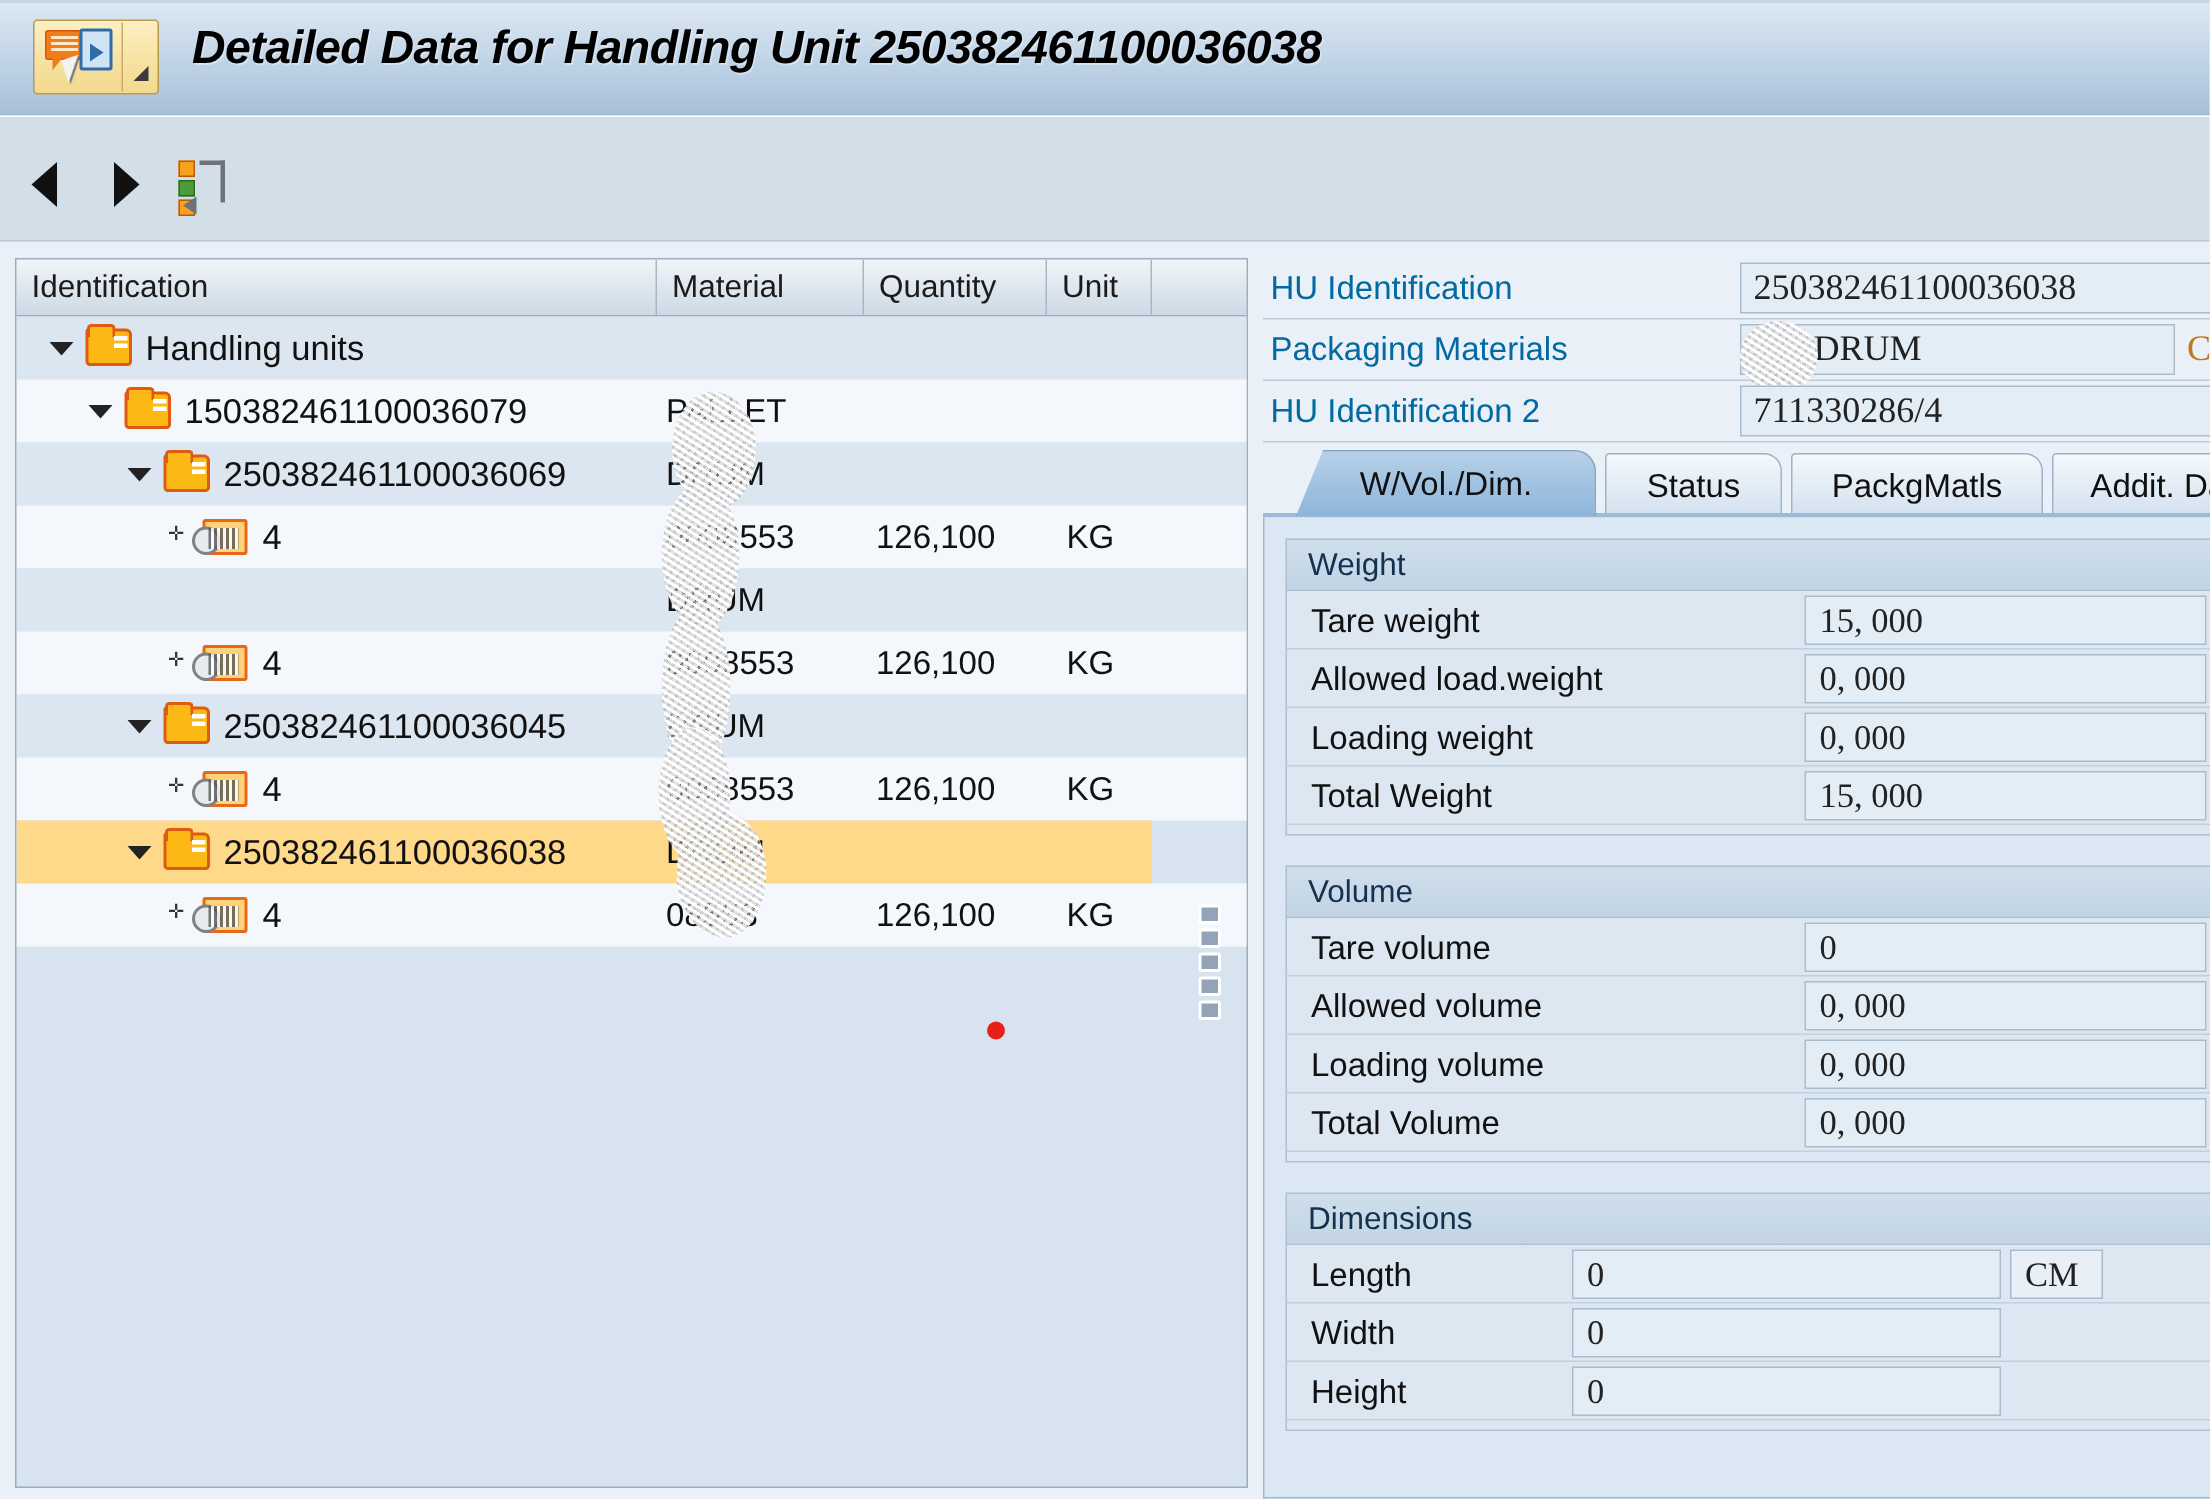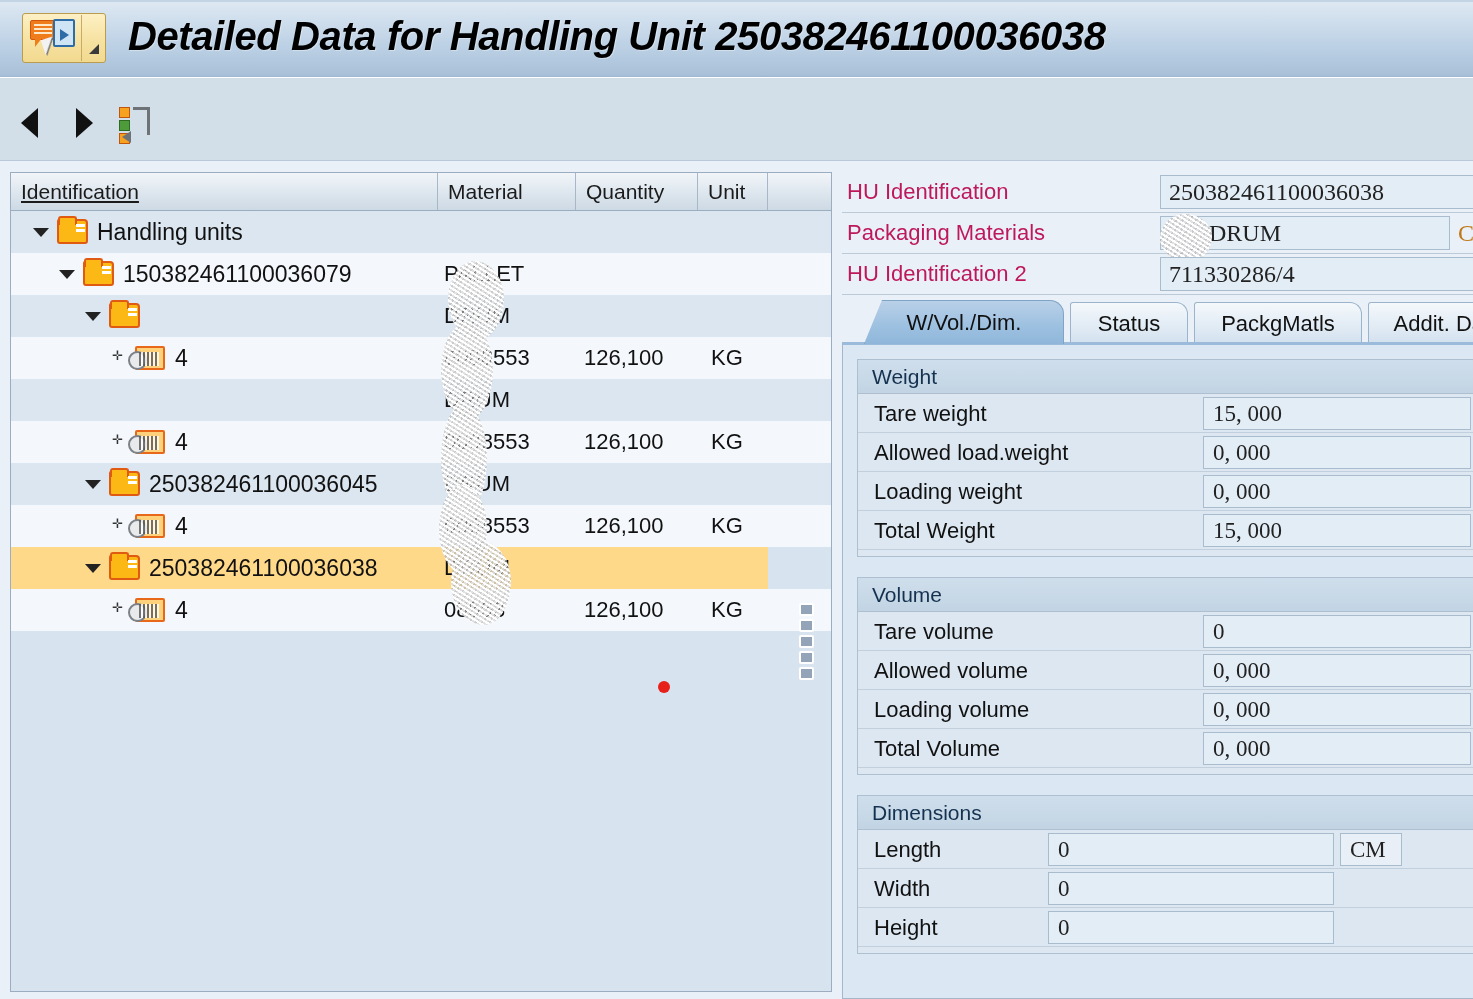--- a/index.html
+++ b/index.html
@@ -56,21 +56,21 @@
     border-left:12px solid #f2f2f2; border-bottom:16px solid transparent;
     transform: rotate(-18deg);
     filter: drop-shadow(1px 1px 0 #6b6b6b);
   }
   #app-icon .dropdown-mark{
     position:absolute; right:6px; bottom:8px; width:0; height:0;
     border-left:10px solid transparent; border-bottom:10px solid #3a3a3a;
   }
   #page-title {
     position: absolute; left: 128px; top: 14px;
-    font-size: 40px; font-weight: bold; font-style: italic;
+    font-size: 31px; font-weight: bold; font-style: italic;
     color: #000; letter-spacing: -0.4px;
     font-family: "Liberation Sans", sans-serif;
     white-space: nowrap;
     text-shadow: 1px 1px 0 rgba(255,255,255,0.35);
   }
 
   
   #toolbar {
     position: absolute; left: 0; top: 78px; width: 1473px; height: 83px;
     background: #d2dee8;
@@ -112,21 +112,21 @@
     position:absolute; left:0; top:0; width:100%; height:38px;
     background: linear-gradient(to bottom, #f1f5f9 0%, #dde6ee 55%, #cdd9e4 100%);
     border-bottom: 1px solid #9badbe;
   }
   .th {
     position:absolute; top:0; height:37px; line-height:37px;
     font-size:21px; color:#1b1b1b; padding-left:10px;
     border-right:1px solid #a7b7c7;
     white-space:nowrap; overflow:hidden;
   }
-  #th-ident { left:0;   width:427px;text-decoration:underline; }
+  #th-ident { left:0;   width:427px; }
   #th-mat   { left:427px; width:138px; }
   #th-qty   { left:565px; width:122px; }
   #th-unit  { left:687px; width:70px; }
   #th-blank { left:757px; width:65px; border-right:none; }
 
   #tree-body { position:absolute; left:0; top:38px; width:822px; bottom:0; }
   .trow {
     position:absolute; left:0; width:822px; height:42px;
   }
   .trow.odd  { background:#dbe6f0; }
@@ -206,21 +206,21 @@
     filter: blur(.2px);
   }
 
   
   #detail {
     position:absolute; left:842px; top:172px; width:640px; height:827px;
   }
   .hrow { position:absolute; left:0; width:640px; height:40px; }
   .hlab {
     position:absolute; left:5px; top:0; height:40px; line-height:40px;
-    font-size:22px; color:#be185d; white-space:nowrap;
+    font-size:22px; color:#0369a1; white-space:nowrap;
   }
   .hfield {
     position:absolute; left:318px; top:3px; height:34px;
     background:#e3edf6; border:1px solid #a9bccd;
     font-size:24px; line-height:32px; color:#222; padding-left:8px;
     white-space:nowrap; overflow:hidden; font-family:"Liberation Serif", serif;
   }
   .hsep {
     position:absolute; left:0; width:640px; height:1px; background:#bcc9d6;
   }
@@ -326,20 +326,21 @@
           <span class="tlabel" style="left: 112px;">150382461100036079</span>
         </div>
         <div class="cell-mat">PALLET</div>
         <div class="cell-qty"></div>
         <div class="cell-unit"></div>
       </div>
       <div class="trow odd" style="top: 84px;">
         <div class="cell-ident">
           <span class="twist" style="left: 74px;"></span>
           <span class="ic-folder" style="left: 98px;"></span>
+          <span class="tlabel" style="left: 138px;">250382461100036069</span>
         </div>
         <div class="cell-mat">DRUM</div>
         <div class="cell-qty"></div>
         <div class="cell-unit"></div>
       </div>
       <div class="trow even" style="top: 126px;">
         <div class="cell-ident">
           <span class="plus" style="left: 103px;"></span>
           <span class="ic-mat" style="left: 124px;"></span>
           <span class="tlabel" style="left: 164px;">4</span>

